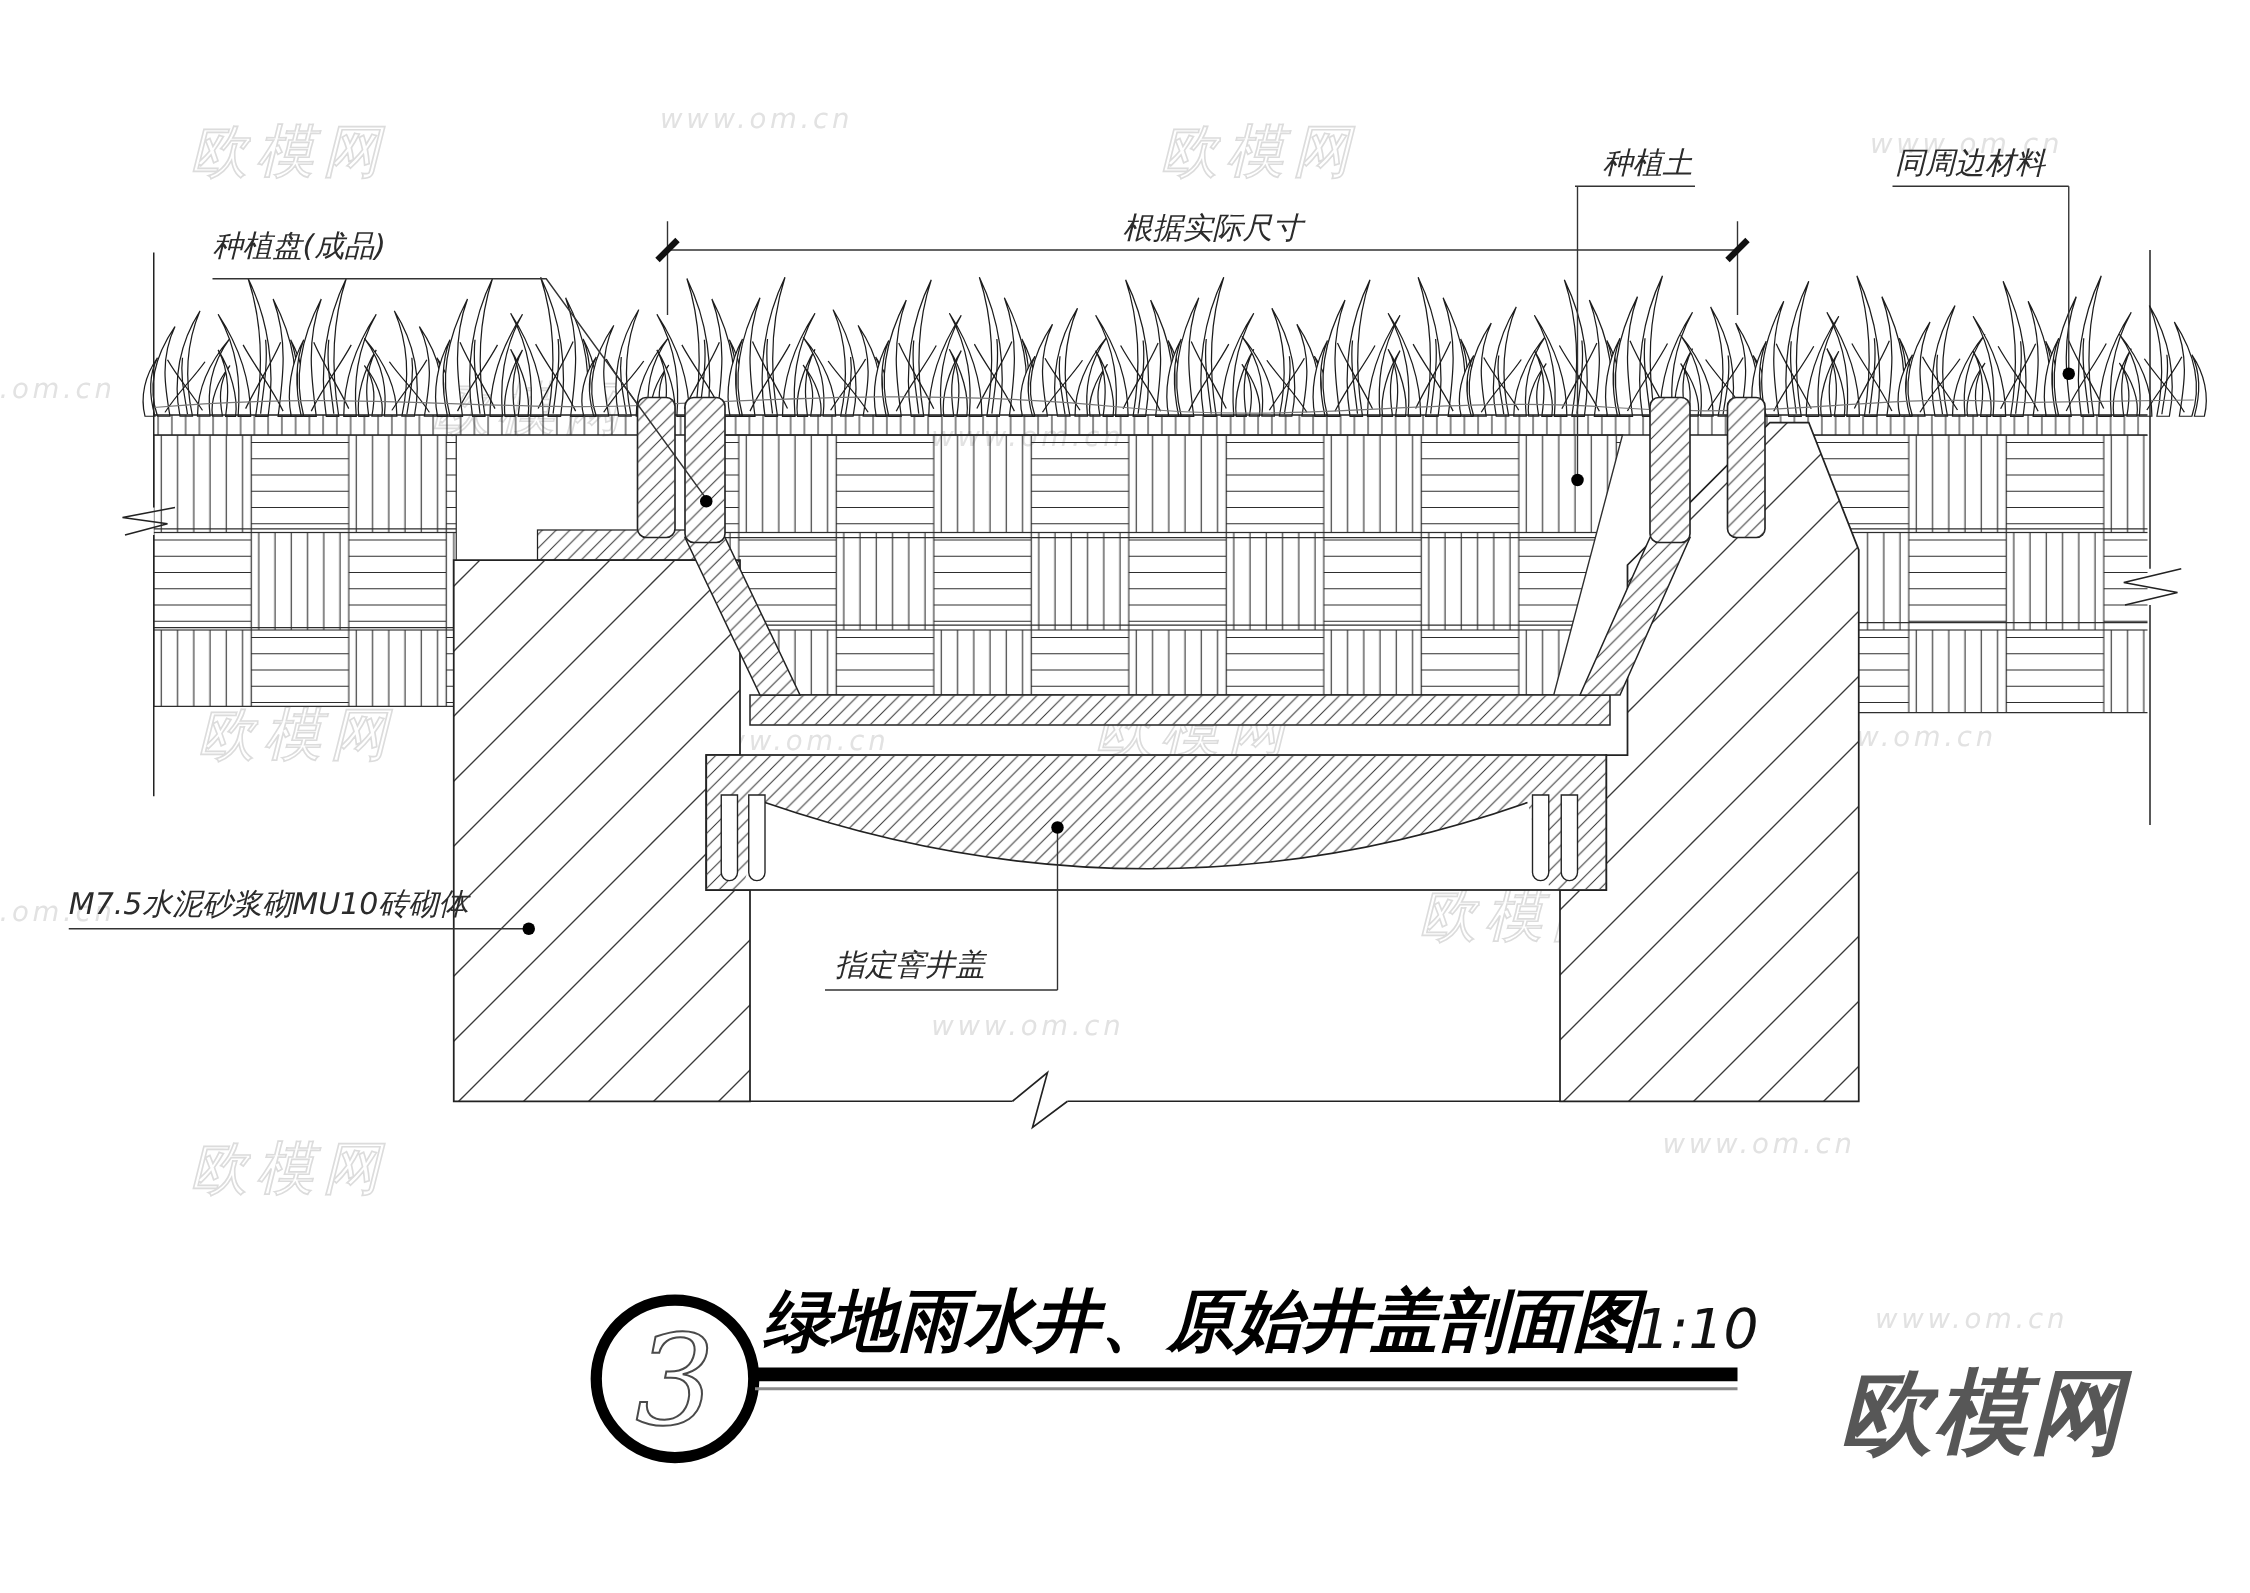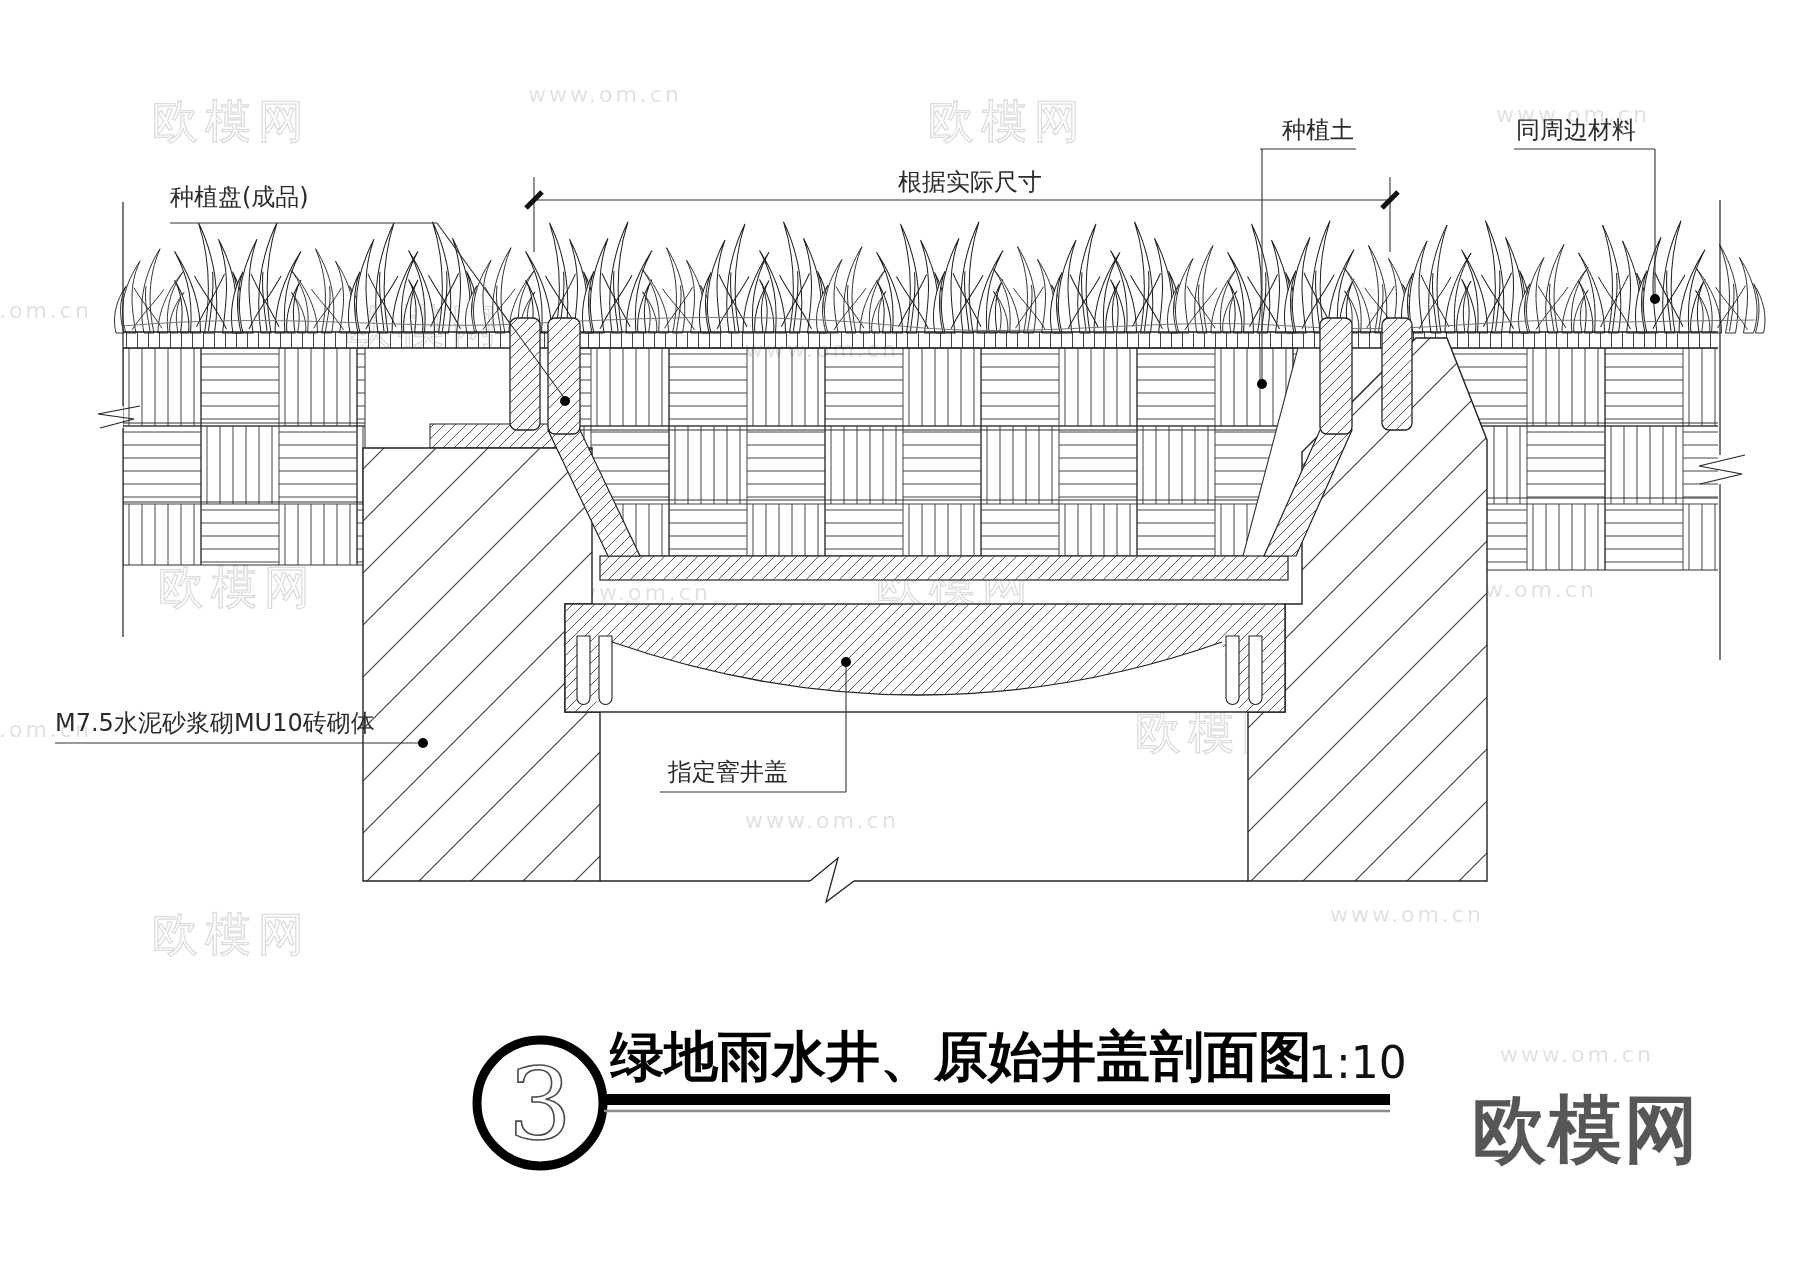--- a/index.html
+++ b/index.html
@@ -1,17 +1,17 @@
 <!DOCTYPE html>
 <html><head>
 <meta charset="utf-8">
 <style>
   html,body{margin:0;padding:0;background:#fff;}
   .canvas{position:relative;width:1800px;height:1274px;background:#ffffff;overflow:hidden;
-          font-family:"DejaVu Sans","Liberation Sans",sans-serif;}
+          font-family:"DejaVu Sans","Liberation Sans",sans-serif;font-style:italic;}
   svg{position:absolute;left:0;top:0;}
   text{font-family:"DejaVu Sans","Liberation Sans",sans-serif;}
   .lbl{font-size:24px;fill:#2b2b2b;}
   .dimtxt{font-size:24px;fill:#2b2b2b;}
   .wm-url{font-size:22px;letter-spacing:3px;fill:#e2e2e2;}
   .wm-logo{font-size:46px;letter-spacing:7px;fill:none;stroke:#dcdcdc;stroke-width:1.3px;}
   .wm-big{font-size:74px;font-weight:bold;letter-spacing:2px;fill:#575757;}
   .title-txt{font-size:54px;font-weight:bold;fill:#000;}
   .scale-txt{font-size:44px;fill:#111;}
   .circ-num{font-size:100px;fill:#ffffff;stroke:#4a4a4a;stroke-width:1.6px;

